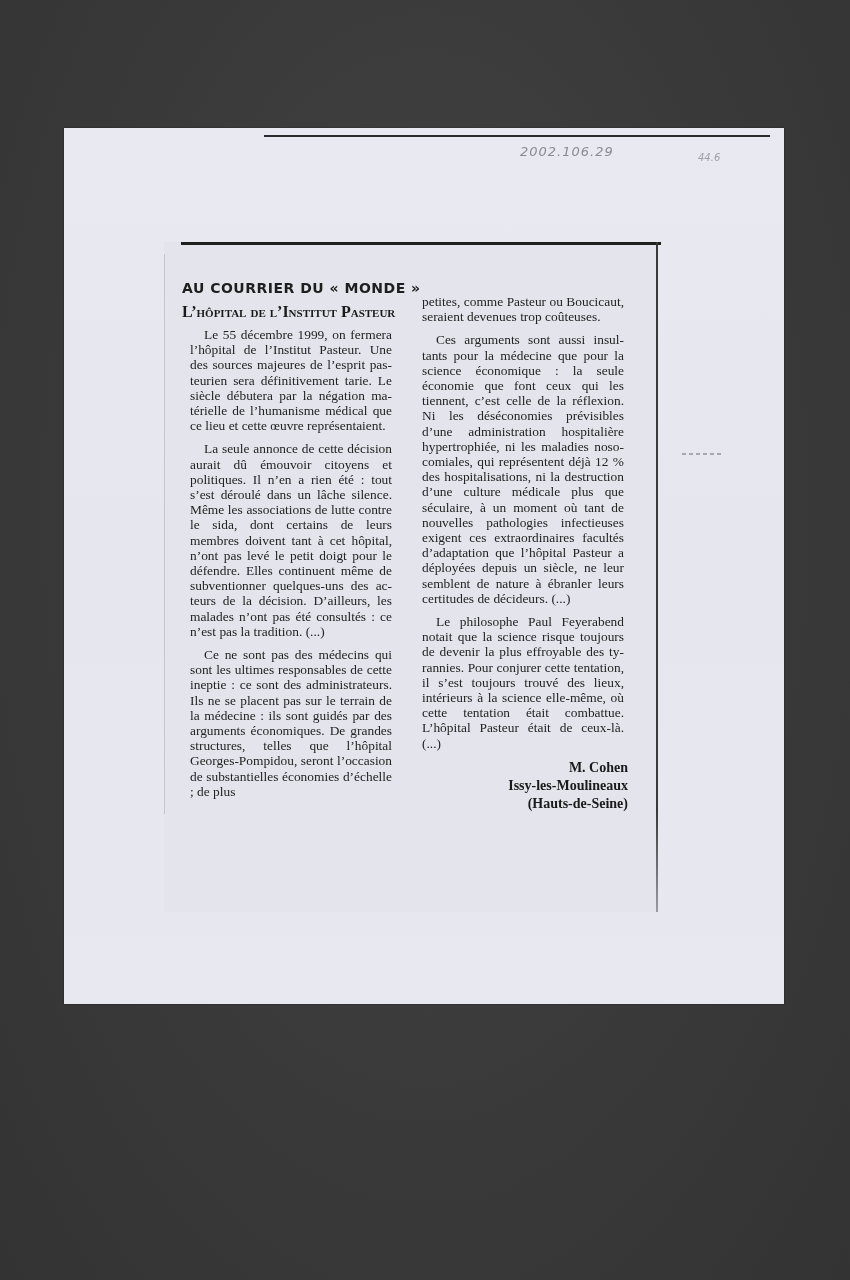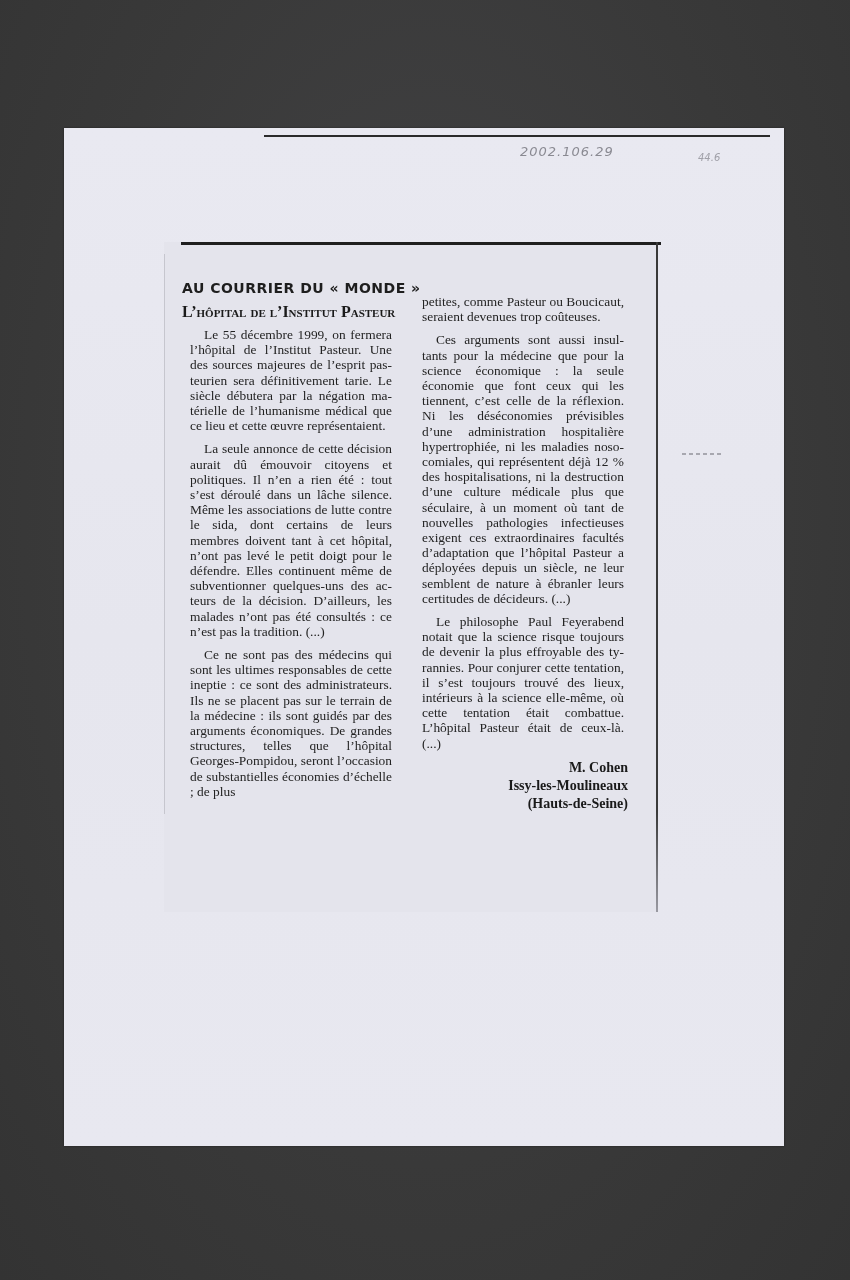--- a/index.html
+++ b/index.html
@@ -13,21 +13,21 @@
       background-image: radial-gradient(ellipse at 50% 40%, #444446 0%, #393939 60%, #333333 100%);
       position: relative;
       overflow: hidden;
       font-family: "DejaVu Serif", serif;
     }
     .paper {
       position: absolute;
       left: 64px;
       top: 128px;
       width: 720px;
-      height: 1018px;
+      height: 876px;
       background: linear-gradient(180deg, #e9e9f1 0%, #e6e6ee 50%, #e8e8f0 100%);
       box-shadow: 0 0 2px rgba(0,0,0,0.4);
     }
     .paper-topline {
       position: absolute;
       left: 200px;
       top: 7px;
       width: 506px;
       height: 2px;
       background: #2b2b2b;

